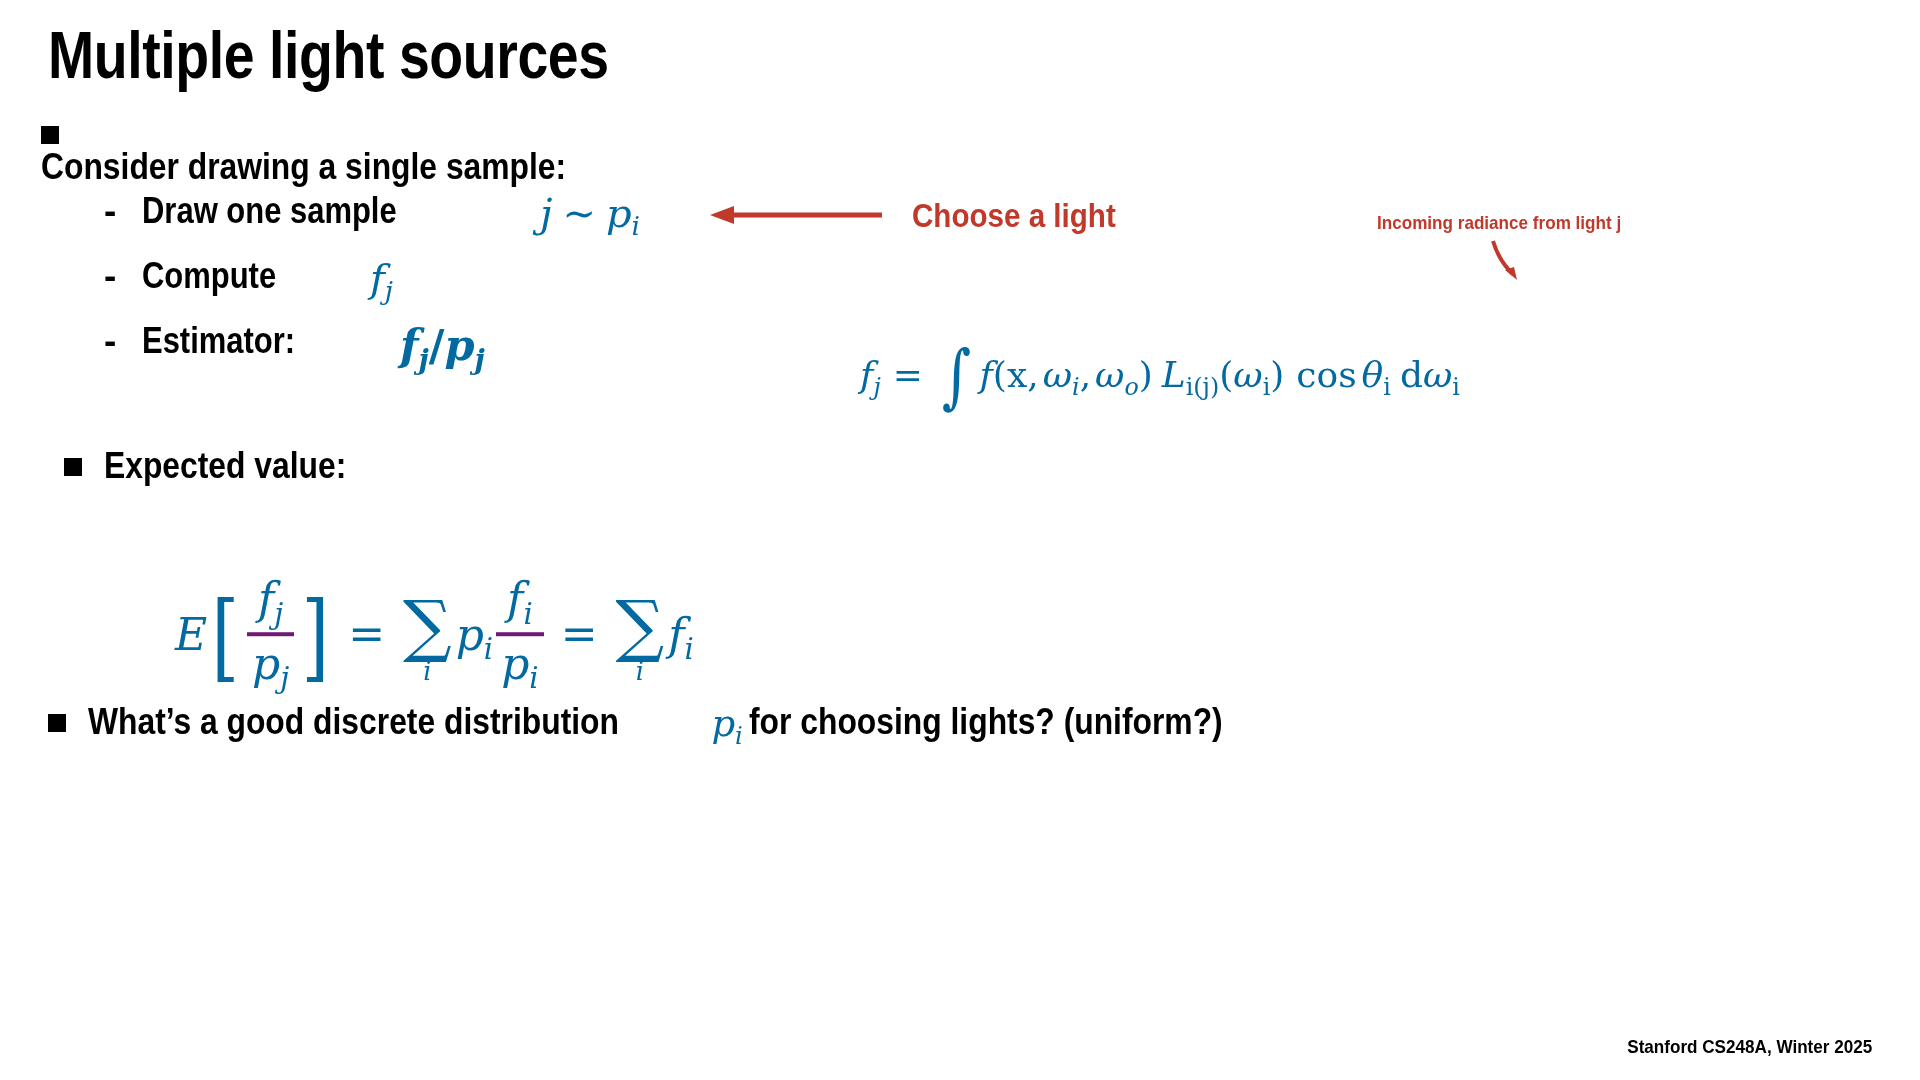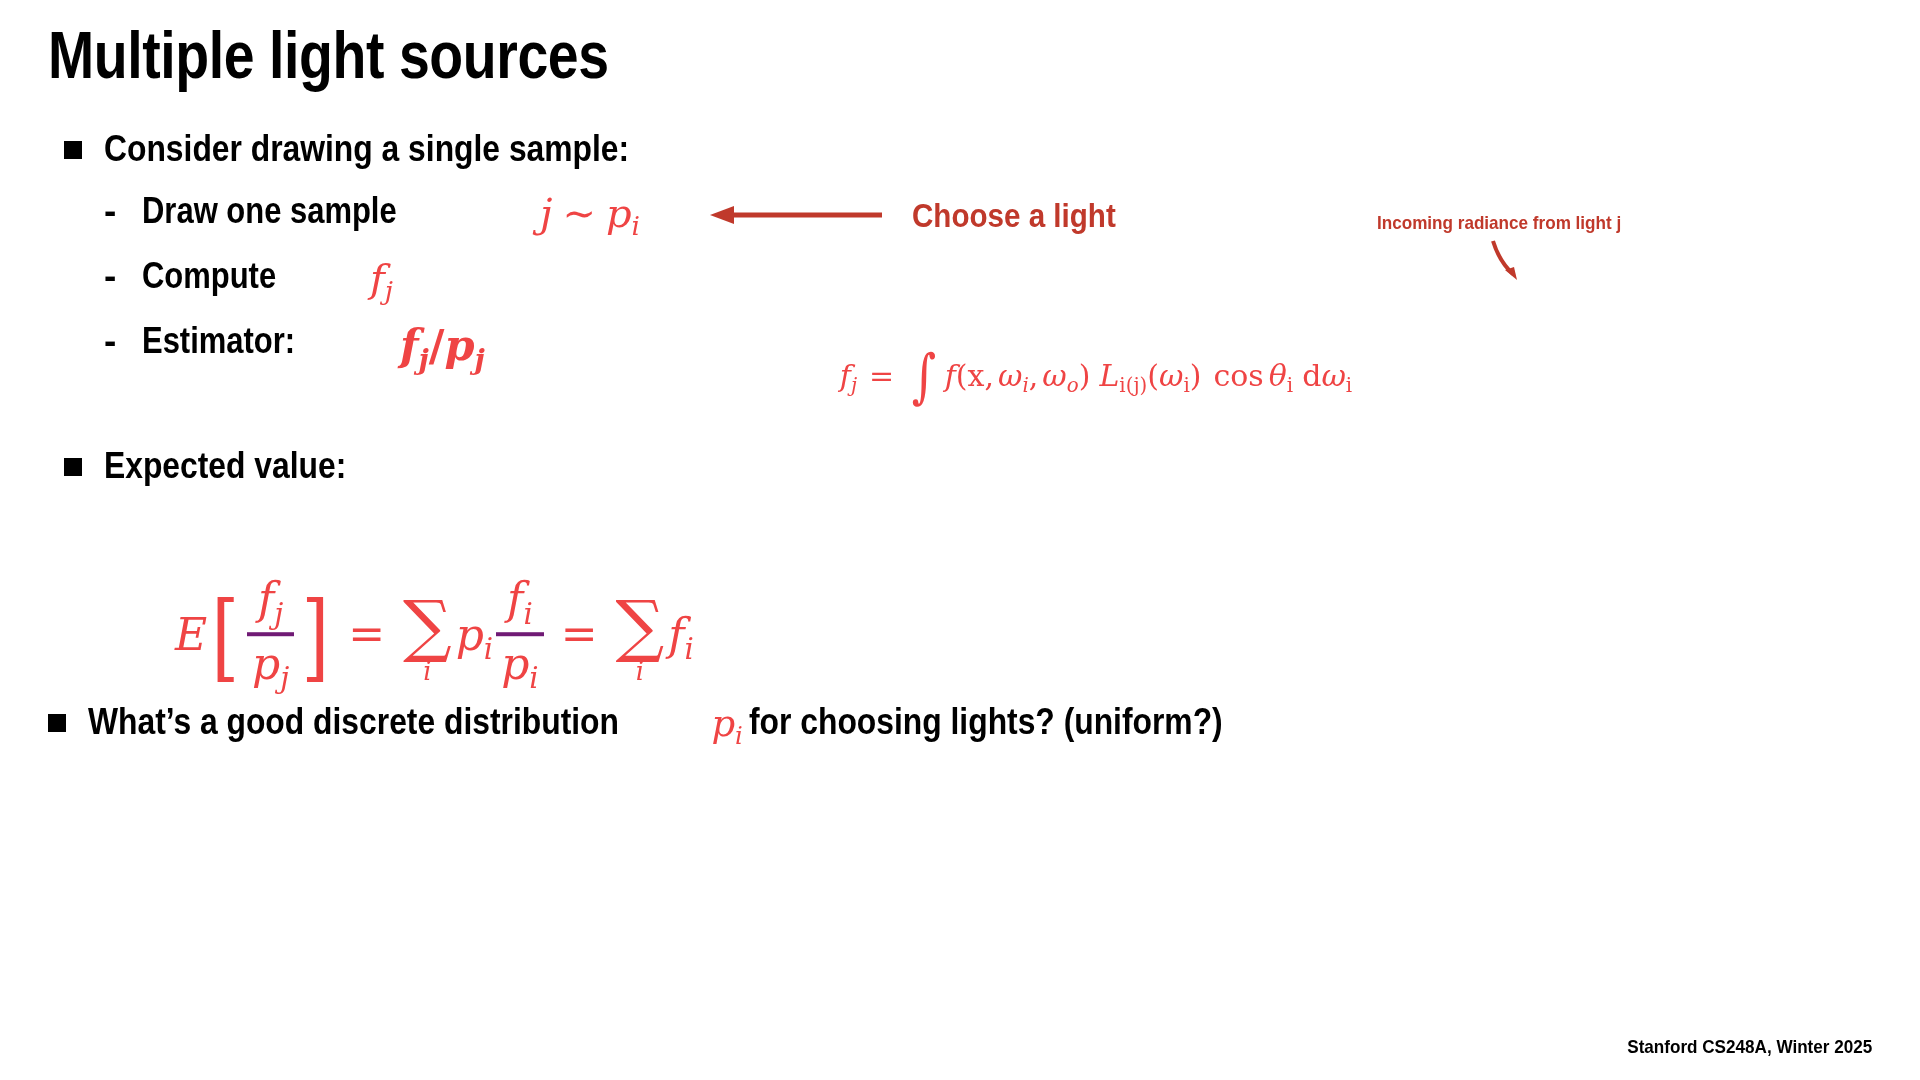--- a/index.html
+++ b/index.html
@@ -78,21 +78,21 @@
     transform: scaleX(0.86);
     transform-origin: left center;
     display: inline-block;
   }
 
   
   .math {
     font-family: "DejaVu Serif", "Liberation Serif", serif;
     font-style: italic;
     font-weight: normal;
-    color: #ef4444;
+    color: #0369a1;
     white-space: nowrap;
   }
   .math .up { font-style: normal; }
   .sub {
     font-size: 0.66em;
     vertical-align: -0.32em;
     font-style: italic;
     display: inline-block;
   }
   .sub-up {
@@ -183,24 +183,24 @@
   }
   #math-expectation {
     position: absolute;
     left: 175px;
     top: 638px;
     transform: translateY(-50%);
     font-size: 44px;
   }
   #math-integral {
     position: absolute;
-    left: 1096px;
+    left: 1160px;
     top: 378px;
     transform: translate(-50%, -50%);
-    font-size: 30px;
+    font-size: 36px;
   }
   #math-pi-inline {
     font-size: 37px;
     position: relative;
     top: 2px;
     padding: 0 6px;
   }
 
   
   .annot {
@@ -253,21 +253,21 @@
     transform: scaleX(0.9);
     transform-origin: right bottom;
     white-space: nowrap;
   }
 </style>
 </head>
 <body>
 
 <div class="slide-title">Multiple light sources</div>
 
-<div class="bullet-row" style="left:64px; top:128px;">
+<div class="bullet-row" style="left:41px; top:128px;flex-direction:column;">
   <span class="bullet-marker"></span>
   <span class="bullet-text">Consider drawing a single sample:</span>
 </div>
 
 <div class="sub-row" style="left:104px; top:190px;">
   <span class="dash-marker">-</span>
   <span class="sub-text">Draw one sample</span>
 </div>
 <div class="math" id="math-draw-sample">
   <span>j</span><span class="up" style="padding:0 10px">∼</span><span>p</span><span class="sub">i</span>

